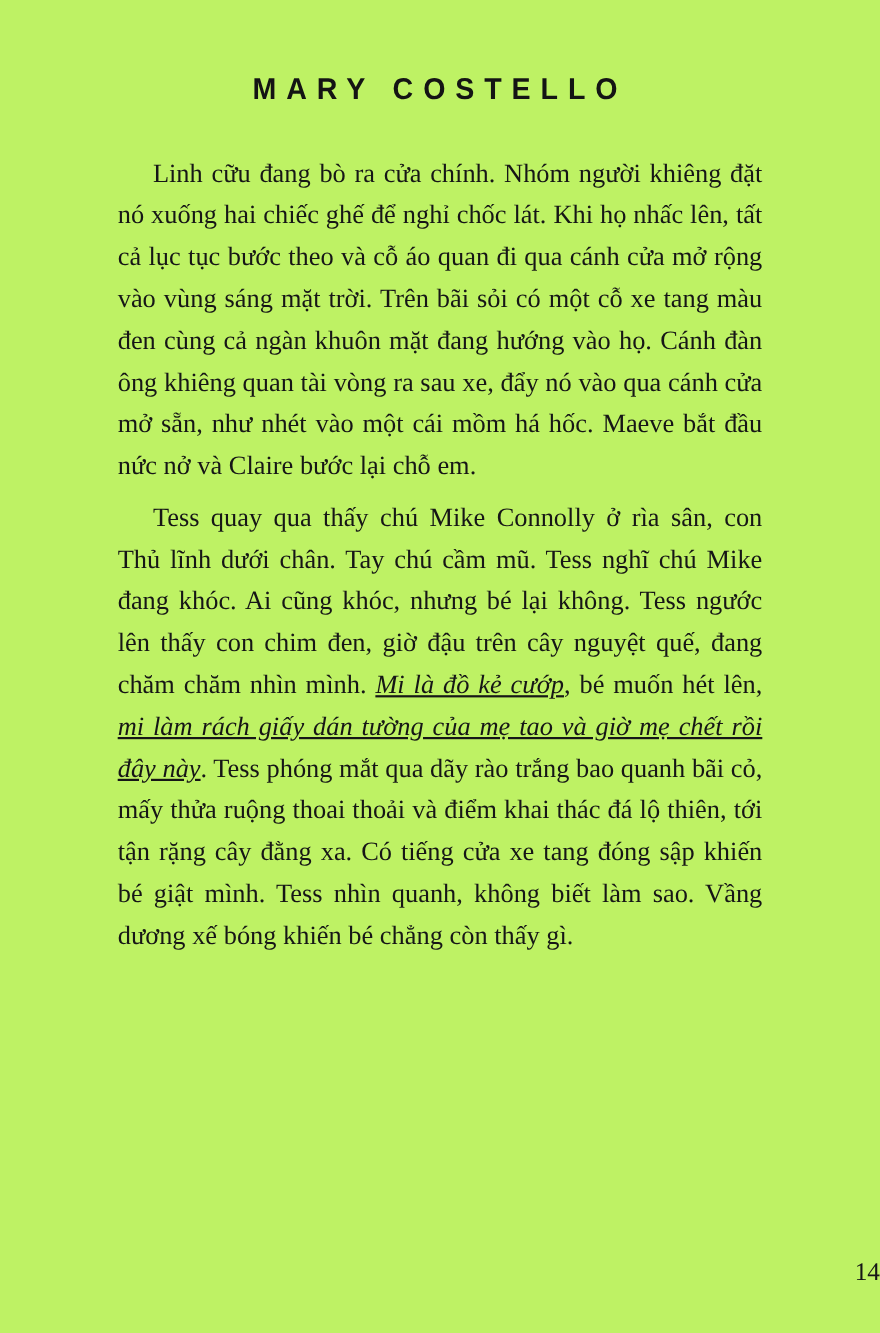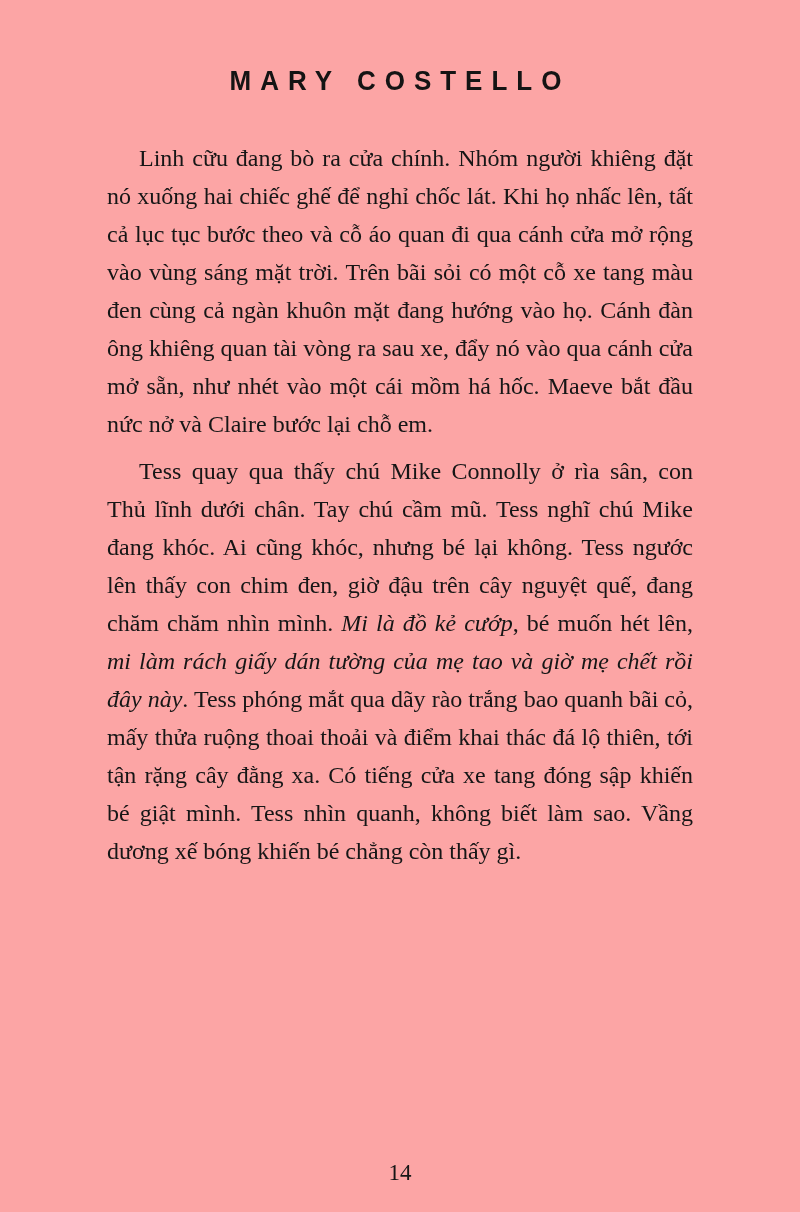--- a/index.html
+++ b/index.html
@@ -5,21 +5,21 @@
   html, body {
     margin: 0;
     padding: 0;
     background: #ffffff;
   }
   .page {
     position: relative;
     width: 800px;
     height: 1212px;
     margin: 0 auto;
-    background: #fca5a5;
+    background: #bef264;
     color: #121212;
     overflow: hidden;
     font-family: "Liberation Serif", "DejaVu Serif", serif;
   }
   .running-header {
     margin: 0;
     padding-top: 64px;
     text-align: center;
     font-family: "Liberation Sans", "DejaVu Sans", sans-serif;
     font-weight: 700;
@@ -41,27 +41,28 @@
     color: #161616;
   }
   .page-body p.indented {
     text-indent: 32px;
   }
   .page-body p.no-indent {
     text-indent: 0;
   }
   .italic {
     font-style: italic;
+    text-decoration: underline;
   }
   .page-footer {
     position: absolute;
     left: 0;
     right: 0;
-    bottom: 26px;
-    text-align: center;
+    bottom: 42px;
+    text-align: right;
   }
   .page-number {
     font-size: 23px;
     color: #161616;
     font-family: "Liberation Serif", "DejaVu Serif", serif;
   }
 </style>
 </head>
 <body>
 

